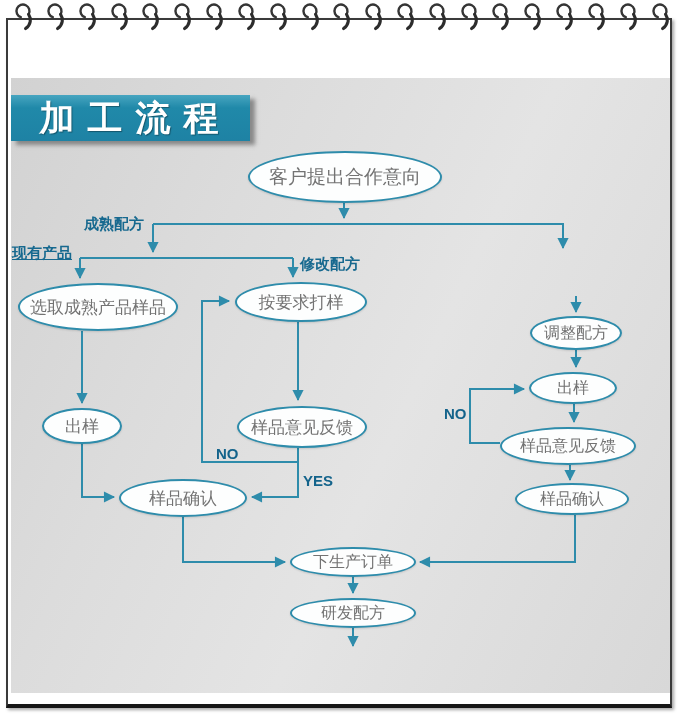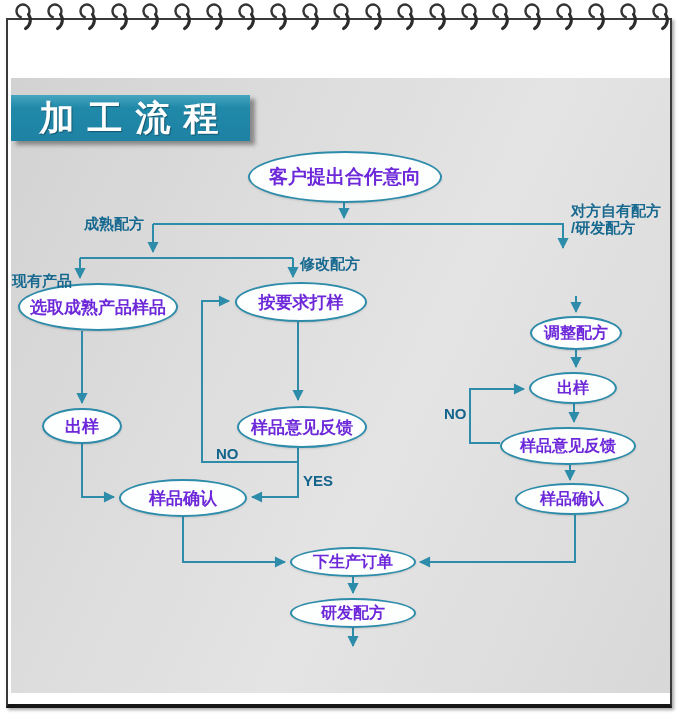--- a/index.html
+++ b/index.html
@@ -19,21 +19,21 @@
           background:linear-gradient(180deg,#47a5c0 0%,#2089a9 28%,#1e82a4 100%);
           box-shadow:5px 4px 4px rgba(110,110,110,.75);
           display:flex;align-items:center;justify-content:center;z-index:3;}
   .banner span{color:#ffffff;font-family:"DejaVu Serif",serif;font-weight:700;
                font-size:35px;letter-spacing:13px;text-shadow:1px 1px 1px rgba(0,0,0,.35);
                white-space:nowrap;padding-left:10px;}
   
   .edges{left:0;top:0;width:680px;height:721px;z-index:2;pointer-events:none;}
   .node{border:2px solid #2e8cab;border-radius:50%;background:#fdfefe;
         box-sizing:border-box;display:flex;align-items:center;justify-content:center;
-        color:#6d28d9;font-weight:700;white-space:nowrap;z-index:4;
+        color:#737373;font-weight:400;white-space:nowrap;z-index:4;
         box-shadow:0 1px 2px rgba(0,0,0,.12);}
   .lab{color:#17698f;font-weight:600;font-size:15px;white-space:nowrap;z-index:4;line-height:17px;}
   .gate{color:#13638b;font-weight:700;font-size:15px;z-index:4;text-align:right;}
 </style>
 </head>
 <body>
 
 <div class="stage">
 
   <div class="abs page"></div>
@@ -111,23 +111,19 @@
   <div class="abs node" style="left:42px;top:408px;width:80px;height:36px;font-size:17px;">出样</div>
   <div class="abs node" style="left:237px;top:406px;width:130px;height:42px;font-size:17px;">样品意见反馈</div>
   <div class="abs node" style="left:529px;top:372px;width:88px;height:32px;font-size:16px;">出样</div>
   <div class="abs node" style="left:500px;top:427px;width:136px;height:38px;font-size:16px;">样品意见反馈</div>
   <div class="abs node" style="left:119px;top:479px;width:128px;height:38px;font-size:17px;">样品确认</div>
   <div class="abs node" style="left:515px;top:483px;width:114px;height:32px;font-size:16px;">样品确认</div>
   <div class="abs node" style="left:290px;top:547px;width:126px;height:30px;font-size:16px;">下生产订单</div>
   <div class="abs node" style="left:290px;top:598px;width:126px;height:30px;font-size:16px;">研发配方</div>
 
   <div class="abs lab" style="left:84px;top:215px;">成熟配方</div>
-  <div class="abs lab" style="left:12px;top:272px;">现有产品</div>
+  <div class="abs lab" style="left:12px;top:244px;text-decoration:underline;">现有产品</div>
   <div class="abs lab" style="left:300px;top:255px;">修改配方</div>
-  <div class="abs lab" style="left:571px;top:202px;">
-    <span style="display:block;">对方自有配方</span>
-    <span style="display:block;">/研发配方</span>
-  </div>
   <div class="abs gate" style="left:216px;top:445px;">NO</div>
   <div class="abs gate" style="left:303px;top:472px;">YES</div>
   <div class="abs gate" style="left:444px;top:405px;">NO</div>
 
 </div>
 
 </body></html>

